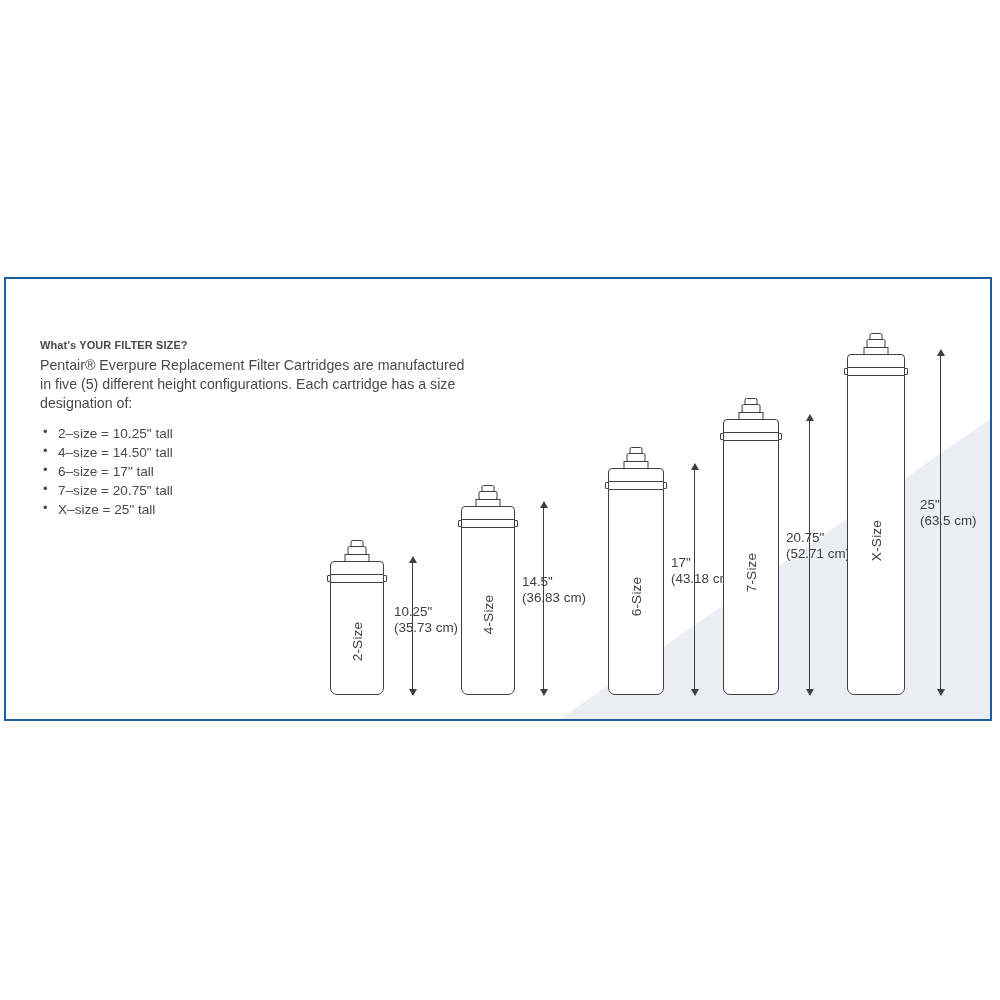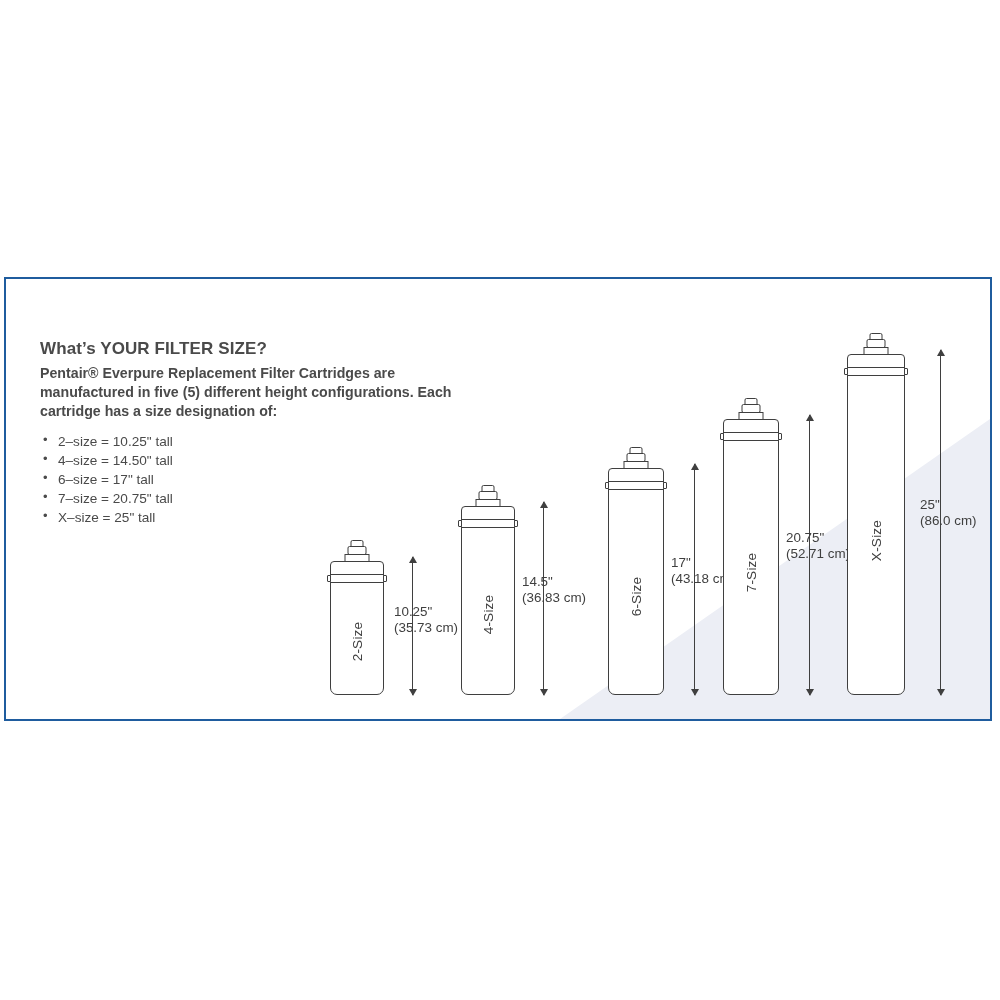--- a/index.html
+++ b/index.html
@@ -42,32 +42,31 @@
   }
 
   
   #textblock {
     position: absolute;
     left: 34px;
     top: 60px;
     width: 430px;
   }
   #title {
-    font-size: 17px;
+    font-size: 11px;
     font-weight: bold;
     color: #4a4a4a;
     letter-spacing: .1px;
     margin: 0 0 5px 0;
   }
   #intro {
     font-size: 14.2px;
     line-height: 1.33;
     color: #4a4a4a;
     margin: 0 0 11px 0;
-    font-weight: bold;
   }
   ul#sizelist {
     list-style: none;
     margin: 0;
     padding: 0;
   }
   ul#sizelist li {
     font-size: 13.6px;
     line-height: 1.41;
     color: #4a4a4a;
@@ -299,16 +298,16 @@
       <div class="tab right" style="top:13px;"></div>
       <div class="vlabel" style="top:178px;">X-Size</div>
     </div>
   </div>
   <div class="dimline" style="left:934px; bottom:24px; height:345px;">
     <div class="arrow up"></div>
     <div class="arrow down"></div>
   </div>
   <div class="dimlabel" style="left:914px; bottom:190px;">
     <div>25"</div>
-    <div>(86.0 cm)</div>
+    <div>(63.5 cm)</div>
   </div>
 
 </div>
 
 </body></html>

